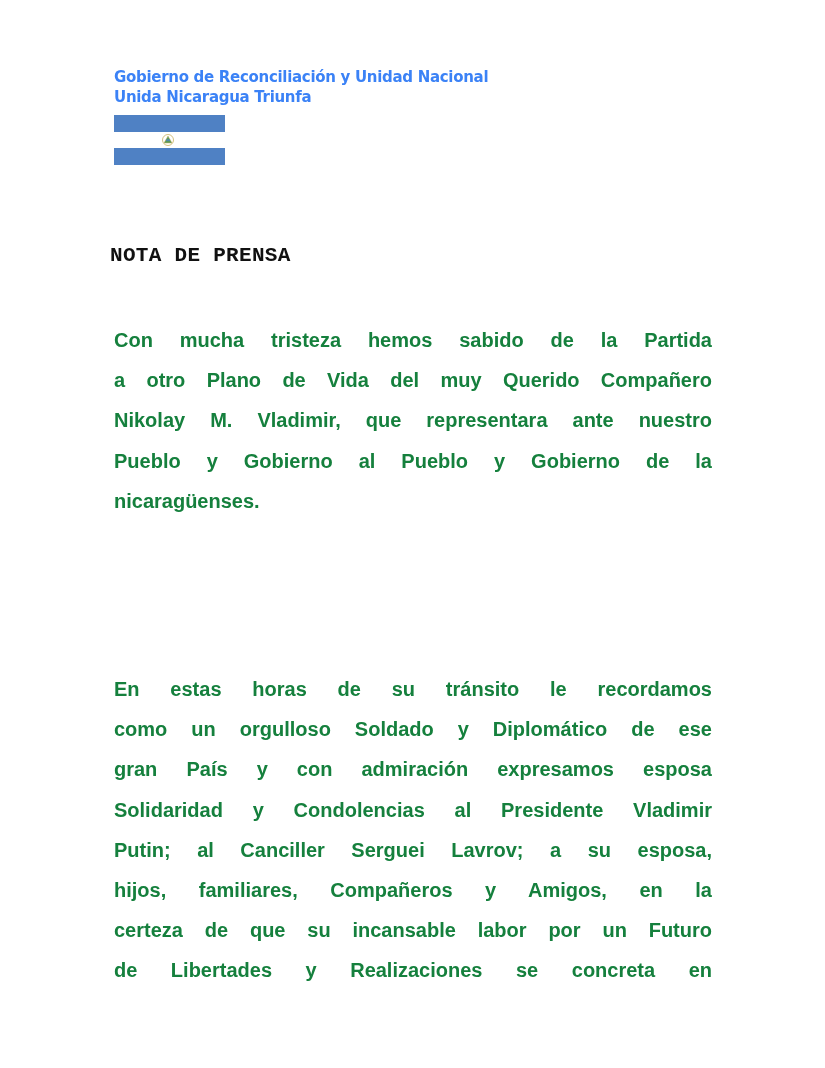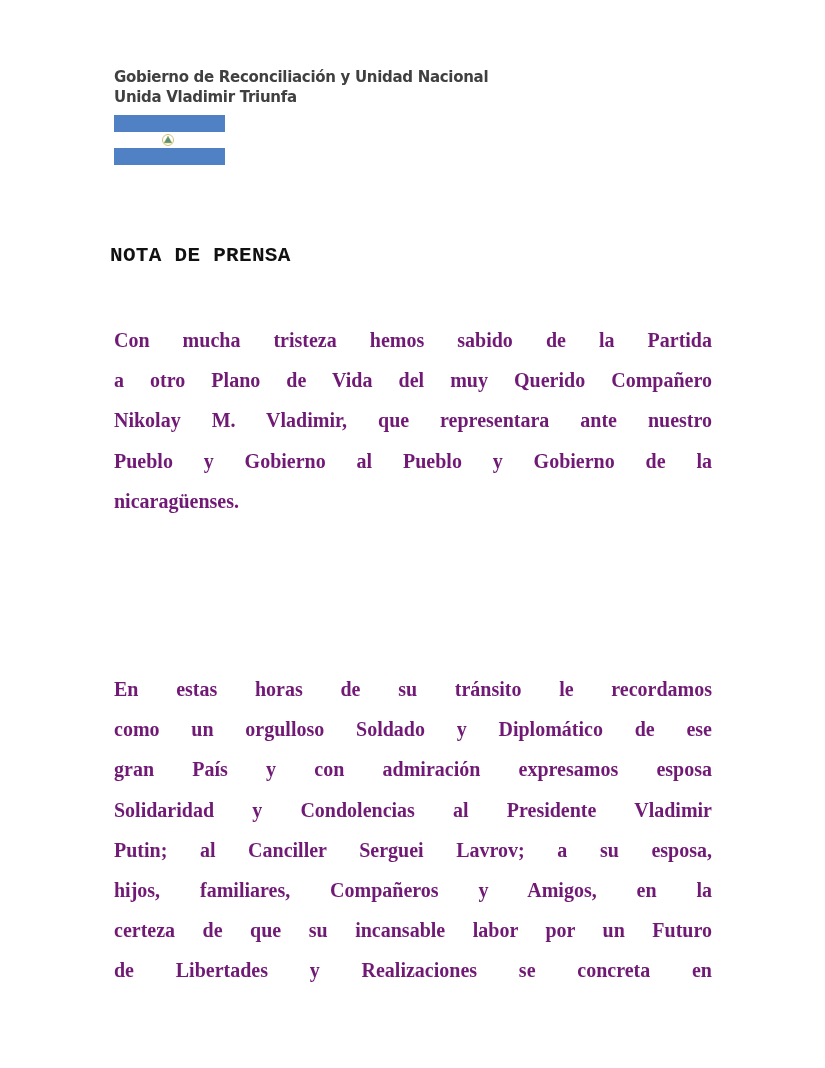--- a/index.html
+++ b/index.html
@@ -1,35 +1,35 @@
 <!DOCTYPE html>
 <html><head>
 <meta charset="utf-8">
 <style>
   html, body { margin: 0; padding: 0; background: #ffffff; }
   body { width: 825px; height: 1068px; position: relative; overflow: hidden; }
-  .header { position: absolute; left: 114px; top: 67px; font-family: "DejaVu Sans", sans-serif; font-weight: bold; font-size: 15px; line-height: 20px; color: #404040; letter-spacing: -0.3px; }
+  .header { position: absolute; left: 114px; top: 67px; font-family: "DejaVu Sans", sans-serif; font-weight: bold; font-size: 15px; line-height: 20px; color: #3b82f6; letter-spacing: -0.3px; }
   .flag { position: absolute; left: 114px; top: 115px; width: 111px; height: 50px; }
   .flag .stripe { height: 16.67px; }
   .flag .blue { background: #4f81c4; }
   .flag .white { background: #ffffff; position: relative; }
   .emblem { position: absolute; left: 47px; top: 2px; width: 14px; height: 12px; }
   .title { position: absolute; left: 110px; top: 244px; font-family: "Liberation Mono", monospace; font-weight: bold; font-size: 21px; color: #111; letter-spacing: 0.3px; }
-  .para { position: absolute; left: 114px; width: 598px; font-family: Liberation Serif, serif; font-weight: bold; font-size: 20px; line-height: 40.2px; color: #701a75; }
+  .para { position: absolute; left: 114px; width: 598px; font-family: Liberation Sans, sans-serif; font-weight: bold; font-size: 20px; line-height: 40.2px; color: #15803d; }
   .para .line { display: block; text-align: justify; text-align-last: justify; white-space: nowrap; height: 40.2px; }
   .para .line.last { text-align-last: left; }
   .p1 { top: 320px; }
   .p2 { top: 641px; margin-top: 28px; }
 </style>
 </head>
 <body>
 
 <div class="header">
   <div>Gobierno de Reconciliación y Unidad Nacional</div>
-  <div>Unida Vladimir Triunfa</div>
+  <div>Unida Nicaragua Triunfa</div>
 </div>
 
 <div class="flag">
   <div class="stripe blue"></div>
   <div class="stripe white">
     <svg class="emblem" viewBox="0 0 14 12">
       <circle cx="7" cy="6" r="5.5" fill="none" stroke="#c8b060" stroke-width="0.8"></circle>
       <polygon points="7,2 11,9 3,9" fill="#5a9a5a" stroke="#c8b060" stroke-width="0.5"></polygon>
       <rect x="5" y="5.5" width="4" height="1.2" fill="#4f81c4"></rect>
     </svg>

